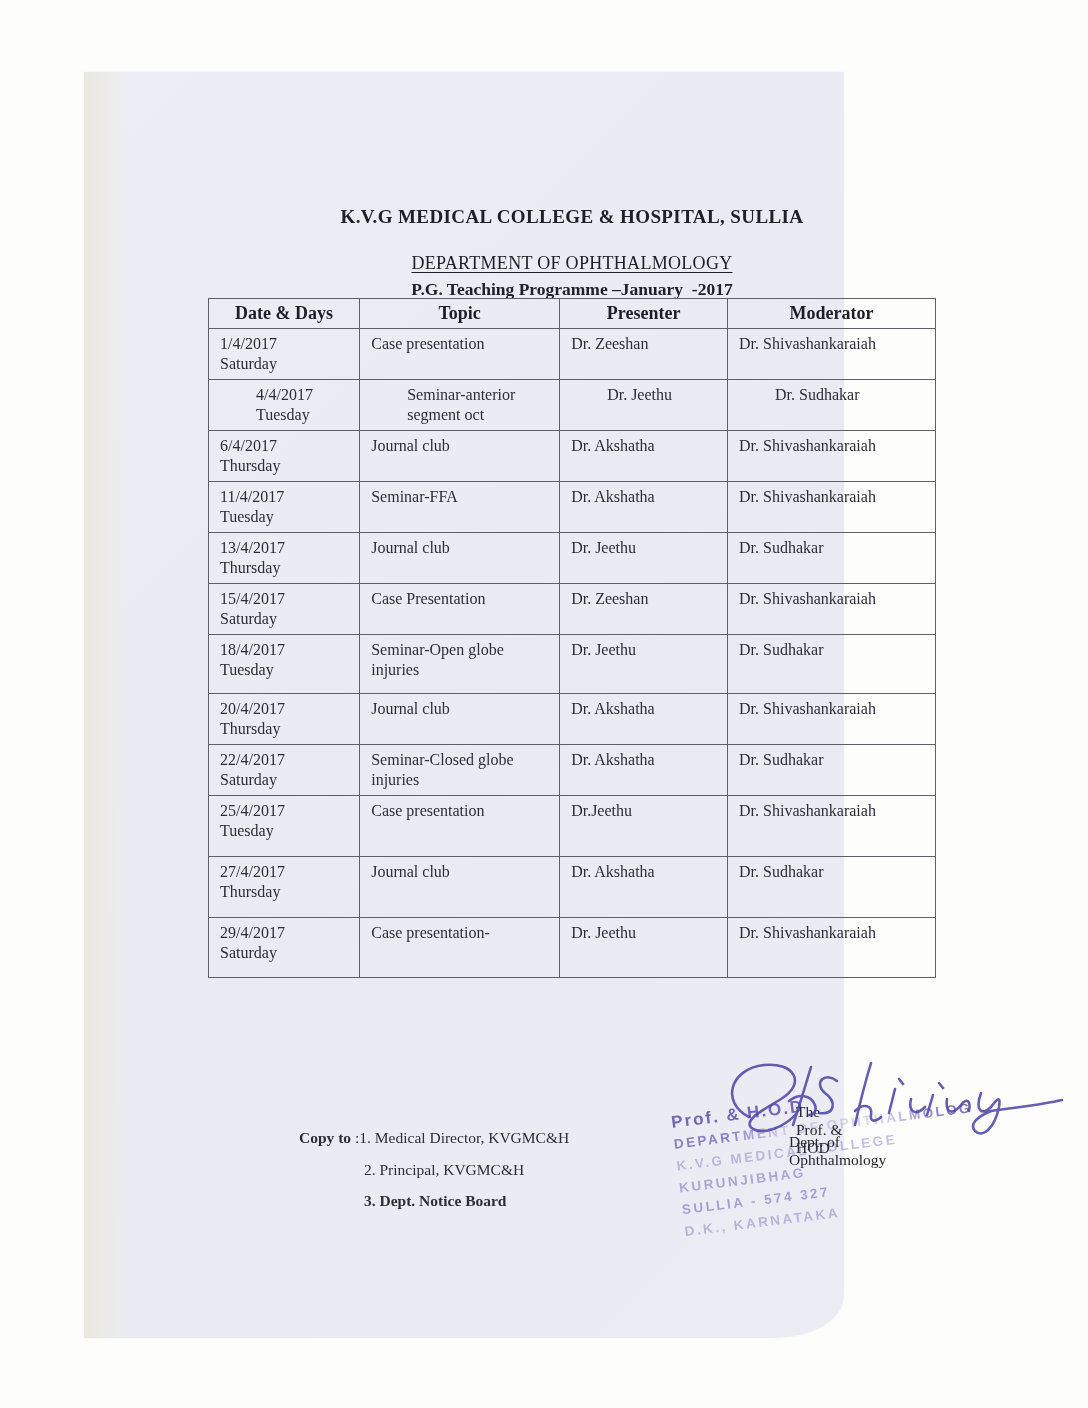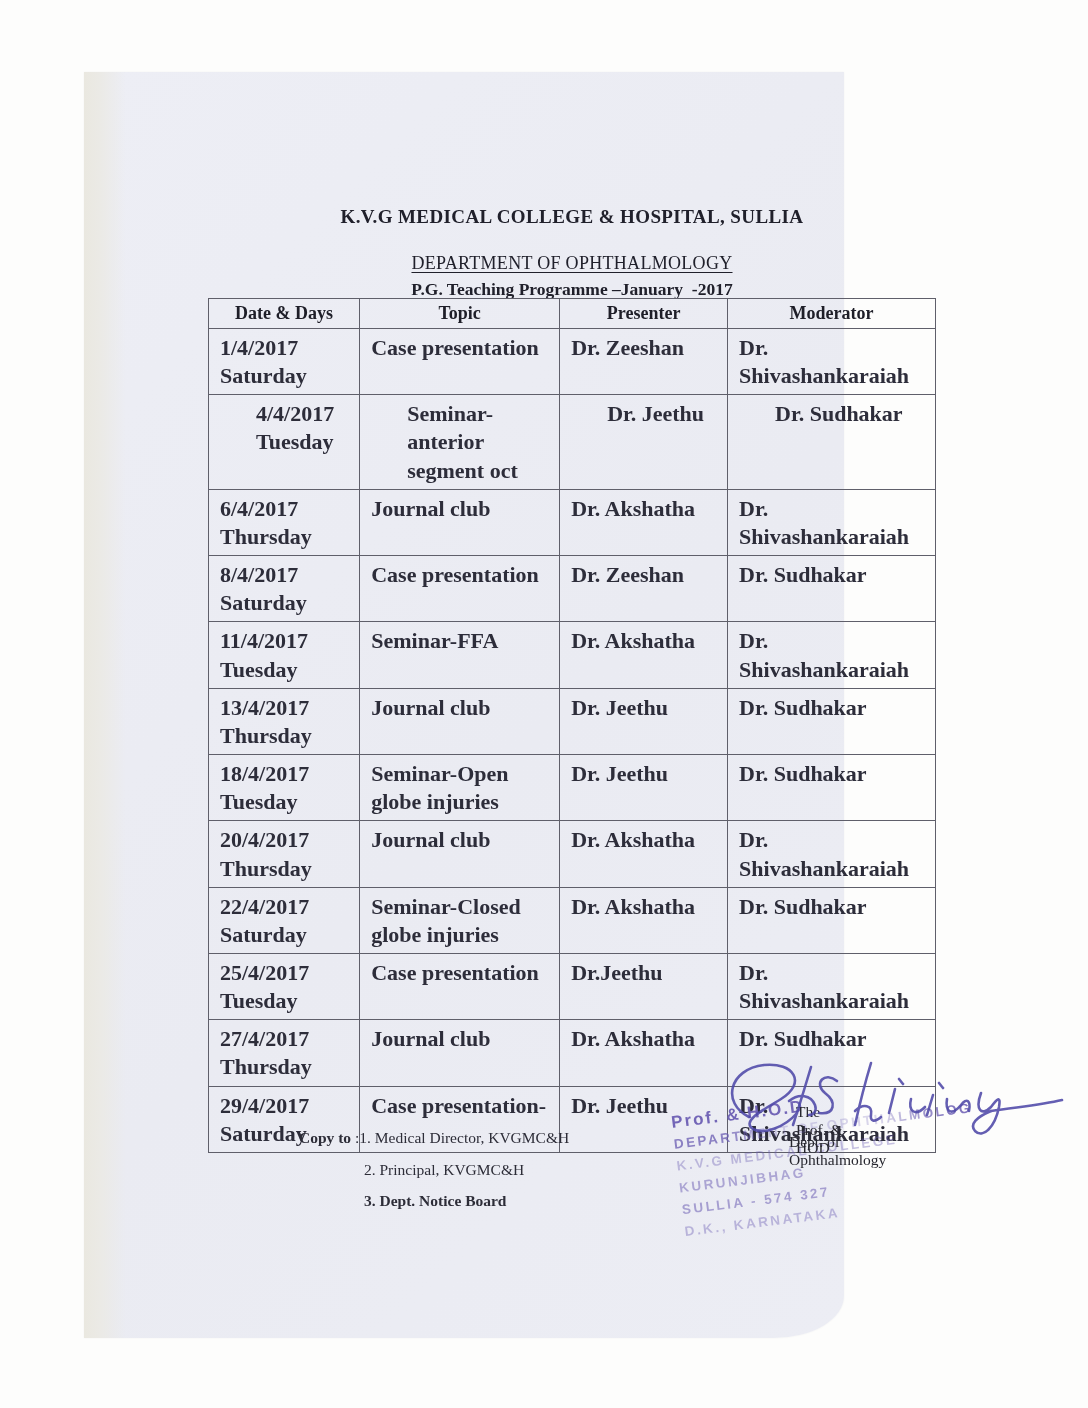--- a/index.html
+++ b/index.html
@@ -52,23 +52,22 @@
     border:1px solid #5f5f6a;
     vertical-align:top;
     text-align:left;
   }
   table.schedule th{
     font-size:18px;font-weight:bold;color:#1e1e28;
     text-align:center;height:30px;vertical-align:middle;
     padding:2px 4px;
   }
   table.schedule td{
-    font-size:22px;line-height:1.28;
+    font-size:16px;line-height:1.28;
     padding:5px 6px 4px 11px;
-    font-weight:bold;
   }
   col.c-date{width:20.8%;} col.c-topic{width:27.5%;}
   col.c-presenter{width:23.1%;} col.c-moderator{width:28.6%;}
   .date-line{display:block;}
   #table-body tr:nth-child(1) td{height:48px;}
   #table-body tr:nth-child(2) td{height:51px;padding-left:47px;}
   #table-body tr:nth-child(3) td{height:51px;}
   #table-body tr:nth-child(4) td{height:50px;}
   #table-body tr:nth-child(5) td{height:41px;}
   #table-body tr:nth-child(6) td{height:41px;}
@@ -165,44 +164,44 @@
       <td>
         <span class="date-line">6/4/2017</span>
         <span class="date-line">Thursday</span>
       </td>
       <td>Journal club</td>
       <td>Dr. Akshatha</td>
       <td>Dr. Shivashankaraiah</td>
     </tr>
         <tr>
       <td>
-        <span class="date-line">8/4/2017</span>
-        <span class="date-line">Saturday</span>
-      </td>
-      <td>Case presentation</td>
+        <span class="date-line">11/4/2017</span>
+        <span class="date-line">Tuesday</span>
+      </td>
+      <td>Seminar-FFA</td>
+      <td>Dr. Akshatha</td>
+      <td>Dr. Shivashankaraiah</td>
+    </tr>
+        <tr>
+      <td>
+        <span class="date-line">13/4/2017</span>
+        <span class="date-line">Thursday</span>
+      </td>
+      <td>Journal club</td>
+      <td>Dr. Jeethu</td>
+      <td>Dr. Sudhakar</td>
+    </tr>
+        <tr>
+      <td>
+        <span class="date-line">15/4/2017</span>
+        <span class="date-line">Saturday</span>
+      </td>
+      <td>Case Presentation</td>
       <td>Dr. Zeeshan</td>
-      <td>Dr. Sudhakar</td>
-    </tr>
-        <tr>
-      <td>
-        <span class="date-line">11/4/2017</span>
-        <span class="date-line">Tuesday</span>
-      </td>
-      <td>Seminar-FFA</td>
-      <td>Dr. Akshatha</td>
-      <td>Dr. Shivashankaraiah</td>
-    </tr>
-        <tr>
-      <td>
-        <span class="date-line">13/4/2017</span>
-        <span class="date-line">Thursday</span>
-      </td>
-      <td>Journal club</td>
-      <td>Dr. Jeethu</td>
-      <td>Dr. Sudhakar</td>
+      <td>Dr. Shivashankaraiah</td>
     </tr>
         <tr>
       <td>
         <span class="date-line">18/4/2017</span>
         <span class="date-line">Tuesday</span>
       </td>
       <td>Seminar-Open globe injuries</td>
       <td>Dr. Jeethu</td>
       <td>Dr. Sudhakar</td>
     </tr>

